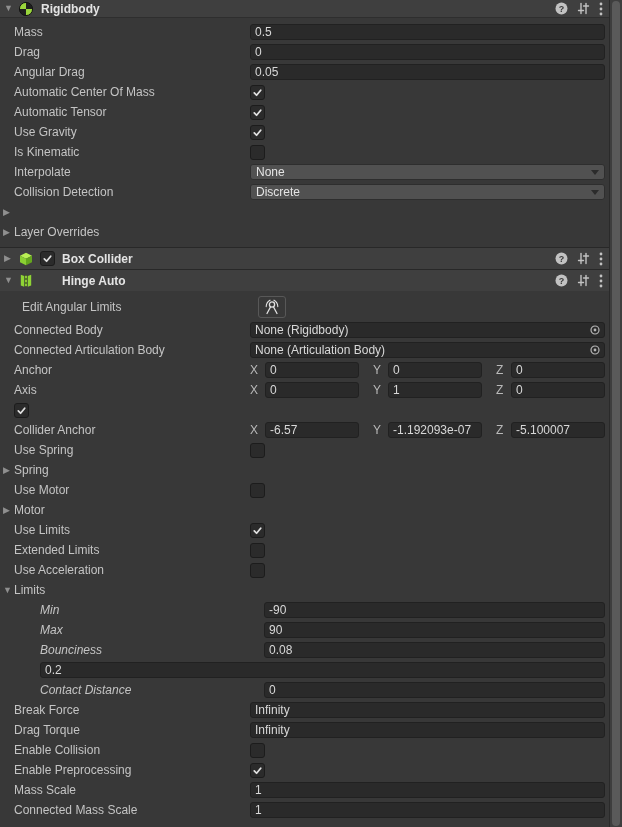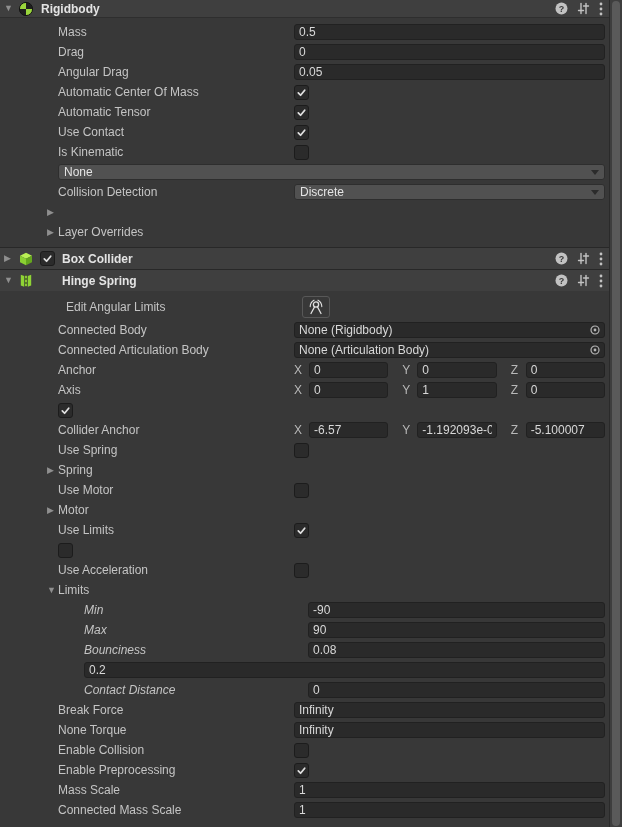--- a/index.html
+++ b/index.html
@@ -12,21 +12,21 @@
     padding:0 6px 0 4px;border-top:1px solid #282828;height:22px;}
   .comp-header.first{height:18px;border-top:none;border-bottom:1px solid #2e2e2e;}
   .hdr-arrow{width:12px;flex:none;color:#8f8f8f;font-size:9px;line-height:1;cursor:pointer;}
   .hdr-icon{width:16px;height:16px;flex:none;margin-left:2px;display:flex;align-items:center;}
   .hdr-check{margin-left:6px;}
   .hdr-spacer{width:15px;flex:none;margin-left:6px;}
   .hdr-title{font-weight:bold;color:#e4e4e4;font-size:12px;margin-left:7px;white-space:nowrap;}
   .hdr-right{margin-left:auto;display:flex;align-items:center;gap:9px;}
   .hdr-btn{background:none;border:none;padding:0;margin:0;display:flex;align-items:center;cursor:pointer;}
 
-  .comp-body{padding:4px 0 5px 0;margin-left:44px;}
+  .comp-body{padding:4px 0 5px 0;}
   .comp-body.hinge{padding:3px 0 7px 0;}
 
   
   .row{display:flex;align-items:center;height:20px;padding:0 4px 0 14px;box-sizing:border-box;}
   .row.toolrow{height:26px;padding-left:22px;}
   .rowlabel{width:236px;flex:none;color:#c4c4c4;font-size:12px;white-space:nowrap;overflow:hidden;}
   .row.indent1{padding-left:40px;}
   .row.indent1 .rowlabel{width:224px;font-style:italic;}
   .row.foldoutrow{padding-left:3px;cursor:pointer;}
   .fold-arrow{width:11px;flex:none;color:#8f8f8f;font-size:9px;line-height:1;}
@@ -146,38 +146,39 @@
           <div class="checkbox">
             <span style="display: flex;">
               <svg width="11" height="11" viewBox="0 0 12 12" fill="none" stroke="#e0e0e0" stroke-width="1.9" stroke-linecap="round" stroke-linejoin="round">
                 <path d="M2.5 6.5 L5 9 L9.5 3.5"></path>
               </svg>
             </span>
           </div>
         </div>
       </div>
       <div class="row">
-        <span class="rowlabel">Use Contact</span>
+        <span class="rowlabel">Use Gravity</span>
         <div class="value">
           <div class="checkbox">
             <span style="display: flex;">
               <svg width="11" height="11" viewBox="0 0 12 12" fill="none" stroke="#e0e0e0" stroke-width="1.9" stroke-linecap="round" stroke-linejoin="round">
                 <path d="M2.5 6.5 L5 9 L9.5 3.5"></path>
               </svg>
             </span>
           </div>
         </div>
       </div>
       <div class="row">
         <span class="rowlabel">Is Kinematic</span>
         <div class="value">
           <div class="checkbox"></div>
         </div>
       </div>
       <div class="row">
+        <span class="rowlabel">Interpolate</span>
         <div class="value">
           <div class="dropdown">
             <span>None</span>
             <span class="caret"></span>
           </div>
         </div>
       </div>
       <div class="row">
         <span class="rowlabel">Collision Detection</span>
         <div class="value">
@@ -252,21 +253,21 @@
             <path d="M6.8 2.4 H9.2 V13.4 H6.8 Z" fill="#55831c"></path>
             <path d="M2.8 1.8 L6.2 3 V13.8 L2.8 12.6 Z" fill="#8fd435"></path>
             <path d="M13.2 1.8 L9.8 3 V13.8 L13.2 12.6 Z" fill="#8fd435"></path>
             <circle cx="8" cy="4" r="1.1" fill="#9ad63c"></circle>
             <circle cx="8" cy="8" r="1.1" fill="#9ad63c"></circle>
             <circle cx="8" cy="12" r="1.1" fill="#9ad63c"></circle>
           </svg>
         </span>
       </span>
       <span class="hdr-spacer"></span>
-      <span class="hdr-title">Hinge Spring</span>
+      <span class="hdr-title">Hinge Auto</span>
       <div class="hdr-right">
         <button class="hdr-btn">
           <span style="display: flex;">
             <svg width="13" height="13" viewBox="0 0 13 13">
               <circle cx="6.5" cy="6.5" r="6" fill="#c2c2c2"></circle>
               <text x="6.5" y="9.5" text-anchor="middle" font-size="9" font-family="Liberation Sans, sans-serif" font-weight="bold" fill="#393939">?</text>
             </svg>
           </span>
         </button>
         <button class="hdr-btn">
@@ -427,20 +428,21 @@
           <div class="checkbox">
             <span style="display: flex;">
               <svg width="11" height="11" viewBox="0 0 12 12" fill="none" stroke="#e0e0e0" stroke-width="1.9" stroke-linecap="round" stroke-linejoin="round">
                 <path d="M2.5 6.5 L5 9 L9.5 3.5"></path>
               </svg>
             </span>
           </div>
         </div>
       </div>
       <div class="row">
+        <span class="rowlabel">Extended Limits</span>
         <div class="value">
           <div class="checkbox"></div>
         </div>
       </div>
       <div class="row">
         <span class="rowlabel">Use Acceleration</span>
         <div class="value">
           <div class="checkbox"></div>
         </div>
       </div>
@@ -477,21 +479,21 @@
           <input class="field" type="text" value="0" style="">
         </div>
       </div>
       <div class="row">
         <span class="rowlabel">Break Force</span>
         <div class="value">
           <input class="field" type="text" value="Infinity" style="">
         </div>
       </div>
       <div class="row">
-        <span class="rowlabel">None Torque</span>
+        <span class="rowlabel">Drag Torque</span>
         <div class="value">
           <input class="field" type="text" value="Infinity" style="">
         </div>
       </div>
       <div class="row">
         <span class="rowlabel">Enable Collision</span>
         <div class="value">
           <div class="checkbox"></div>
         </div>
       </div>

